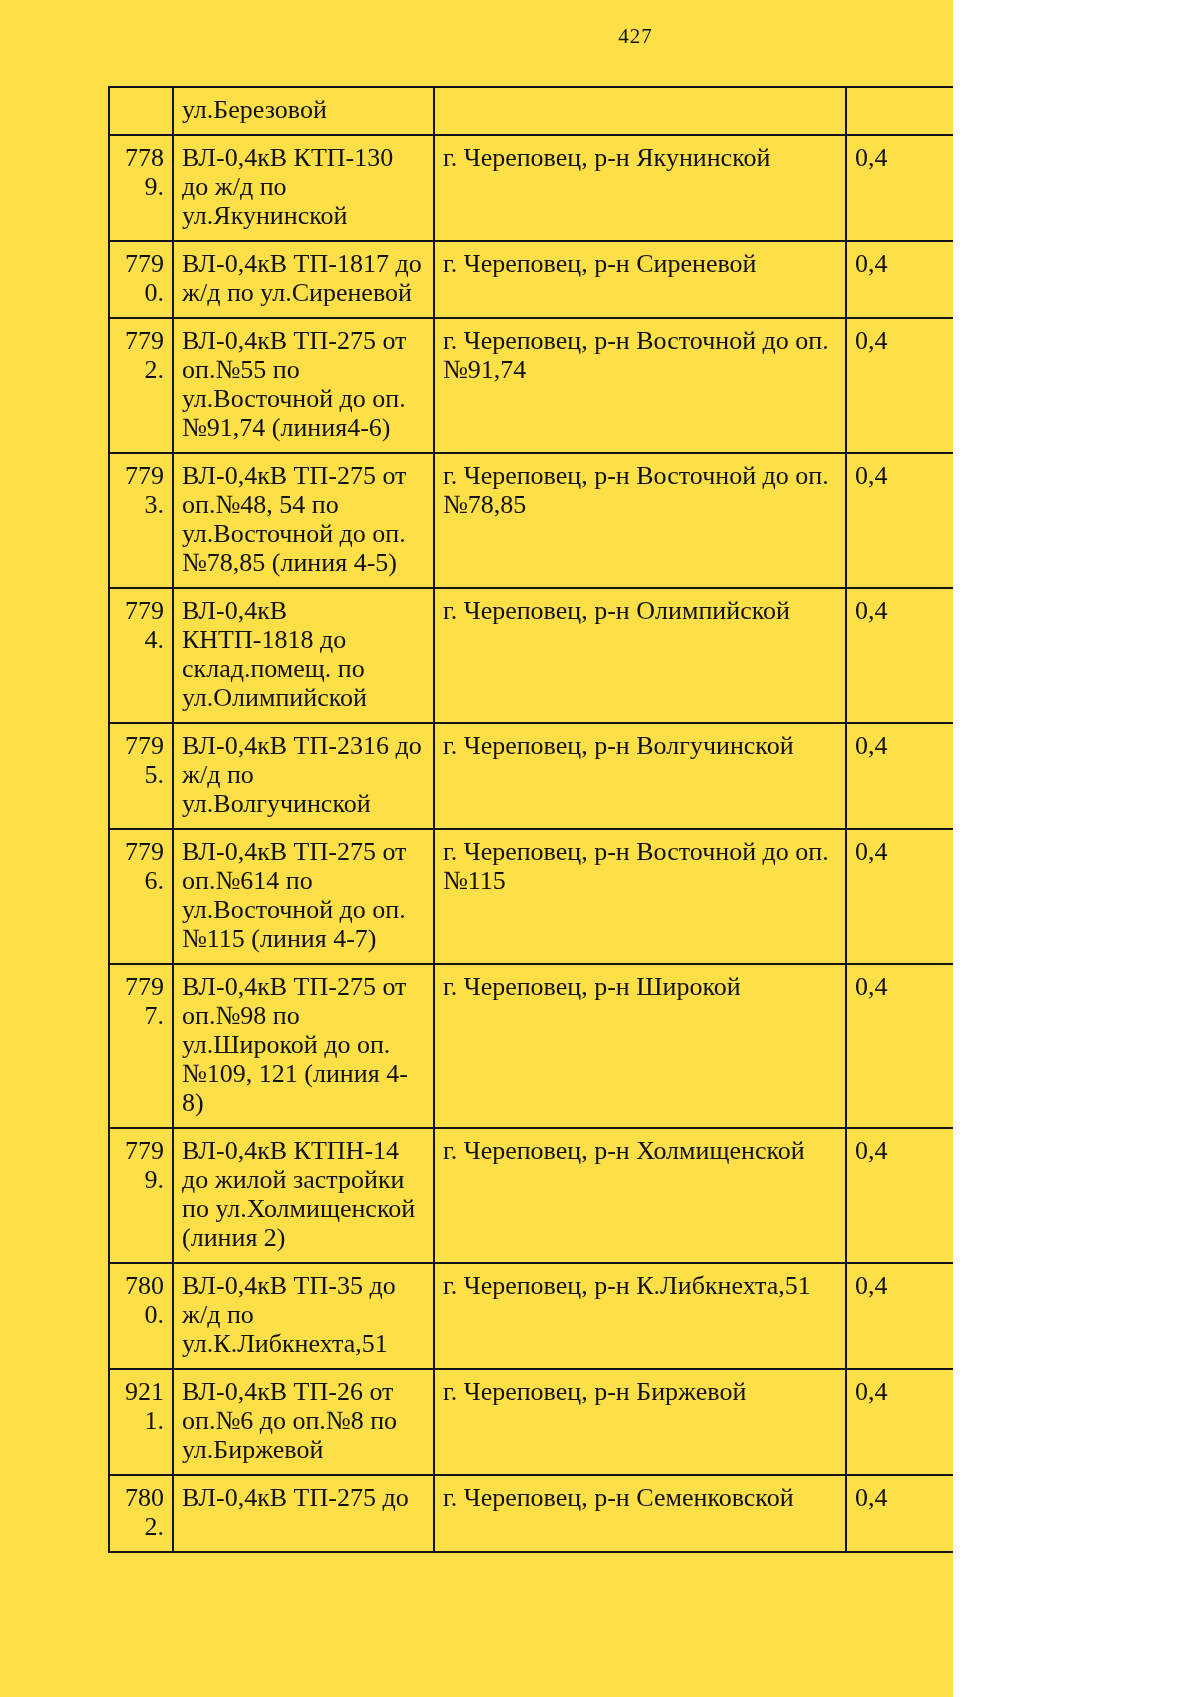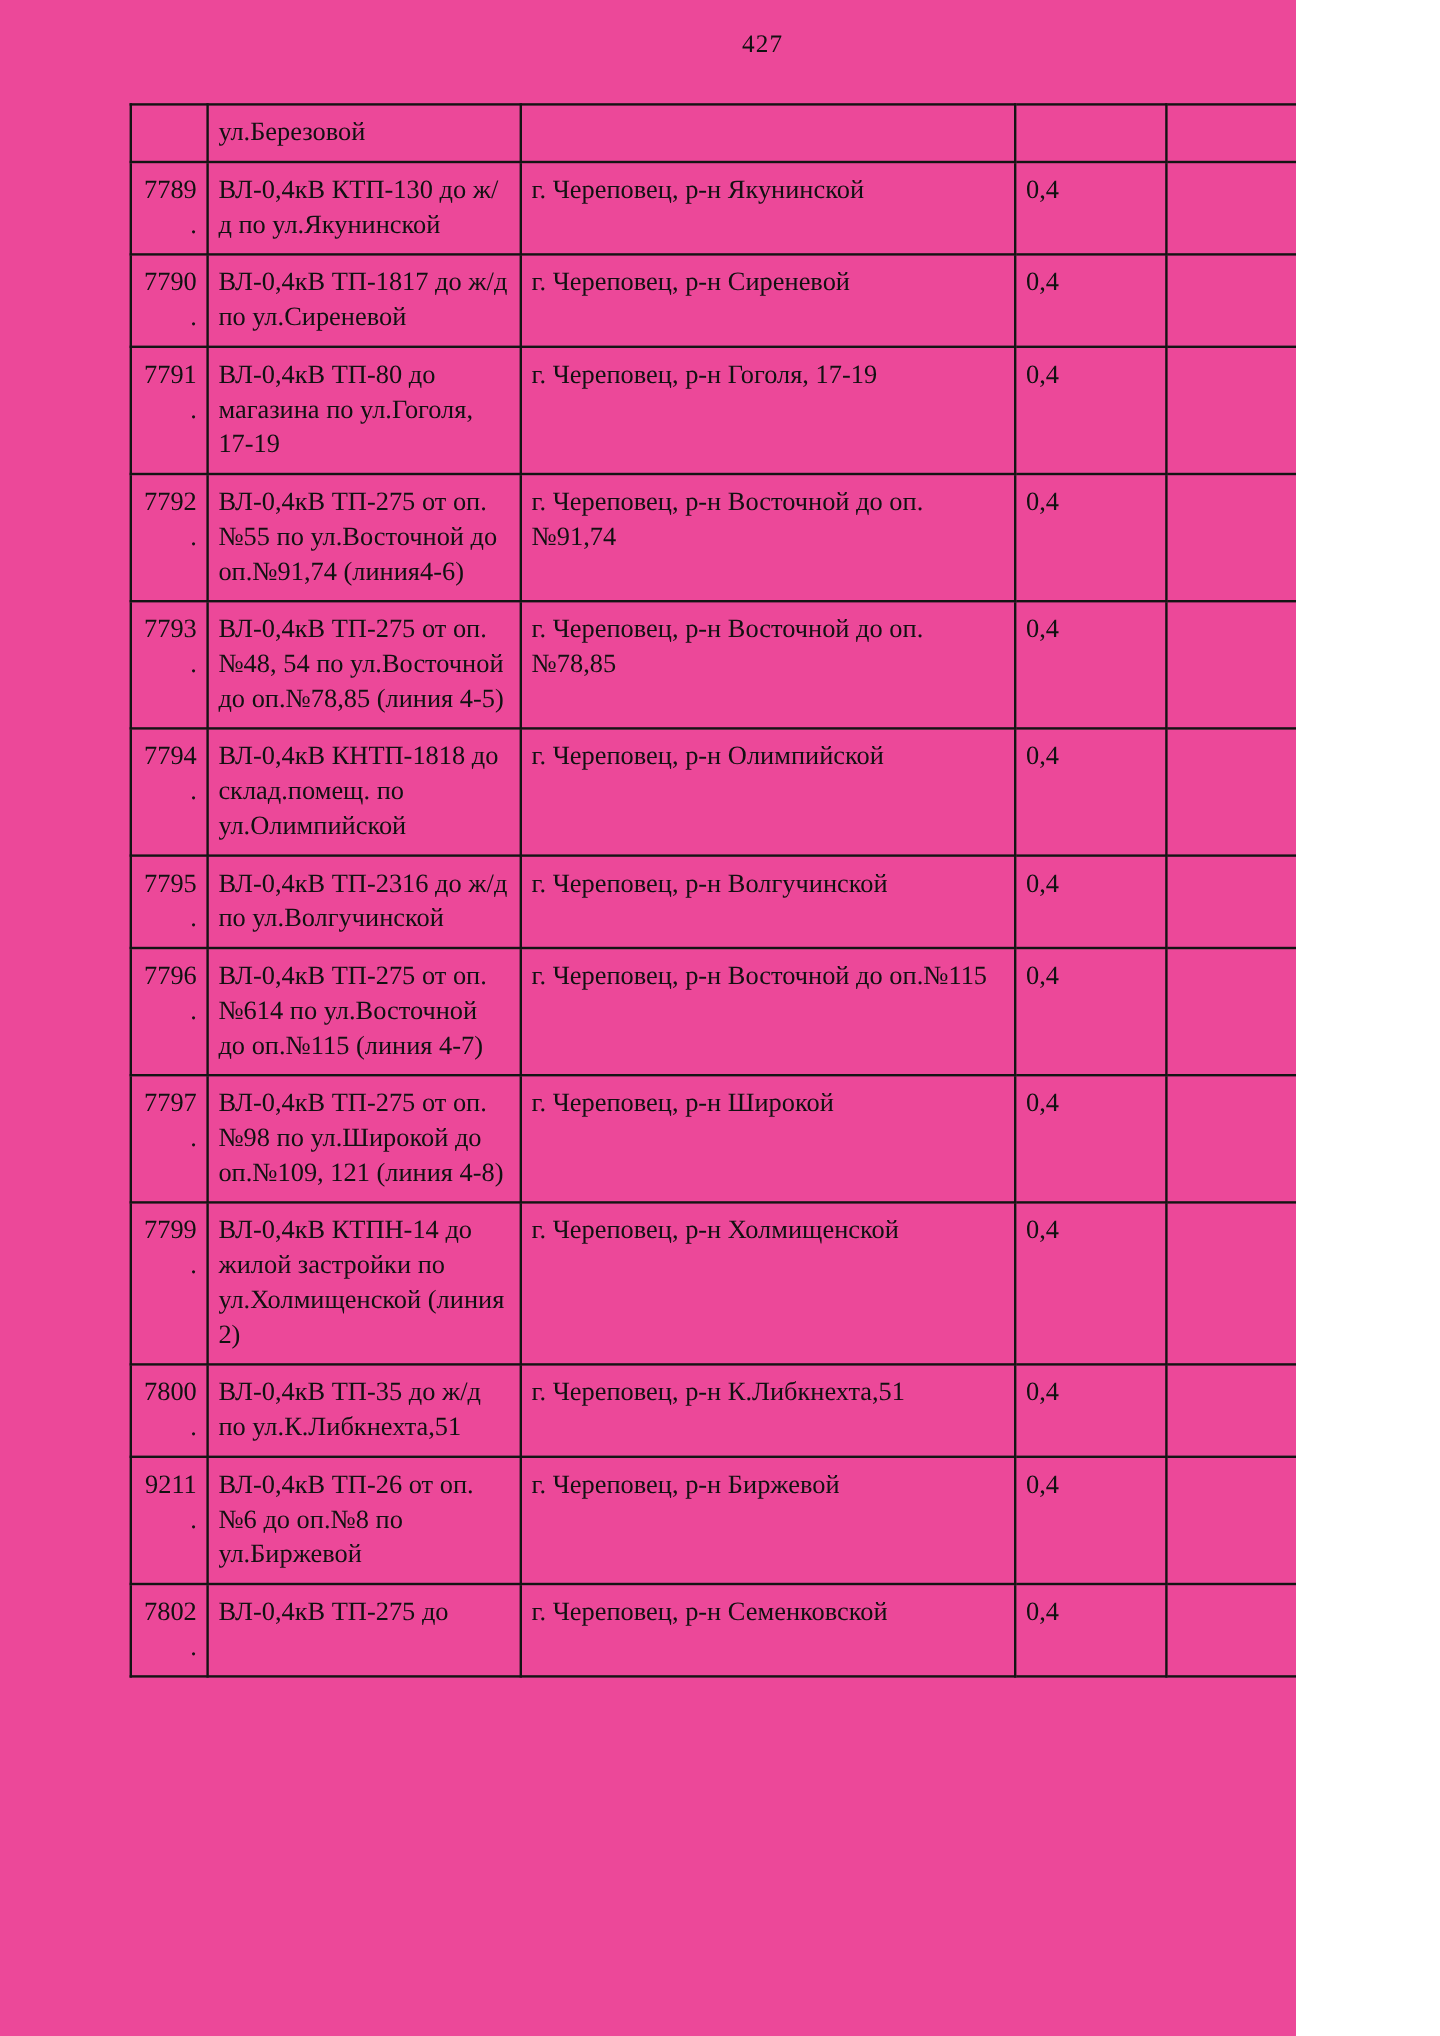--- a/index.html
+++ b/index.html
@@ -2,23 +2,23 @@
 <html lang="ru"><head>
 <meta charset="utf-8">
 <style>
   html, body {
     margin: 0;
     padding: 0;
     background: #ffffff;
   }
   .page {
     position: relative;
-    width: 1080px;
+    width: 953px;
     height: 1697px;
-    background: #ec4899;
+    background: #fde047;
     font-family: "Liberation Serif", "DejaVu Serif", serif;
     color: #111111;
     overflow: hidden;
   }
   .page-number {
     position: absolute;
     left: 108px;
     top: 24px;
     width: 1055px;
     text-align: center;
@@ -26,21 +26,21 @@
     letter-spacing: 1px;
     color: #111111;
   }
   table.registry {
     position: absolute;
     left: 108px;
     top: 86px;
     width: 1055px;
     border-collapse: collapse;
     table-layout: fixed;
-    font-size: 22px;
+    font-size: 26px;
     line-height: 29px;
     color: #111111;
   }
   table.registry td {
     border: 2px solid #141414;
     vertical-align: top;
     padding: 7px 8px 10px 8px;
     overflow: hidden;
     word-wrap: break-word;
   }
@@ -77,27 +77,20 @@
       <td class="c-num">7789.</td>
       <td class="c-name">ВЛ-0,4кВ КТП-130 до ж/д по ул.Якунинской</td>
       <td class="c-loc">г. Череповец, р-н Якунинской</td>
       <td class="c-volt">0,4</td>
       <td class="c-note"></td>
     </tr>
         <tr>
       <td class="c-num">7790.</td>
       <td class="c-name">ВЛ-0,4кВ ТП-1817 до ж/д по ул.Сиреневой</td>
       <td class="c-loc">г. Череповец, р-н Сиреневой</td>
-      <td class="c-volt">0,4</td>
-      <td class="c-note"></td>
-    </tr>
-        <tr>
-      <td class="c-num">7791.</td>
-      <td class="c-name">ВЛ-0,4кВ ТП-80 до магазина по ул.Гоголя, 17-19</td>
-      <td class="c-loc">г. Череповец, р-н Гоголя, 17-19</td>
       <td class="c-volt">0,4</td>
       <td class="c-note"></td>
     </tr>
         <tr>
       <td class="c-num">7792.</td>
       <td class="c-name">ВЛ-0,4кВ ТП-275 от оп.№55 по ул.Восточной до оп.№91,74 (линия4-6)</td>
       <td class="c-loc">г. Череповец, р-н Восточной до оп.№91,74</td>
       <td class="c-volt">0,4</td>
       <td class="c-note"></td>
     </tr>

